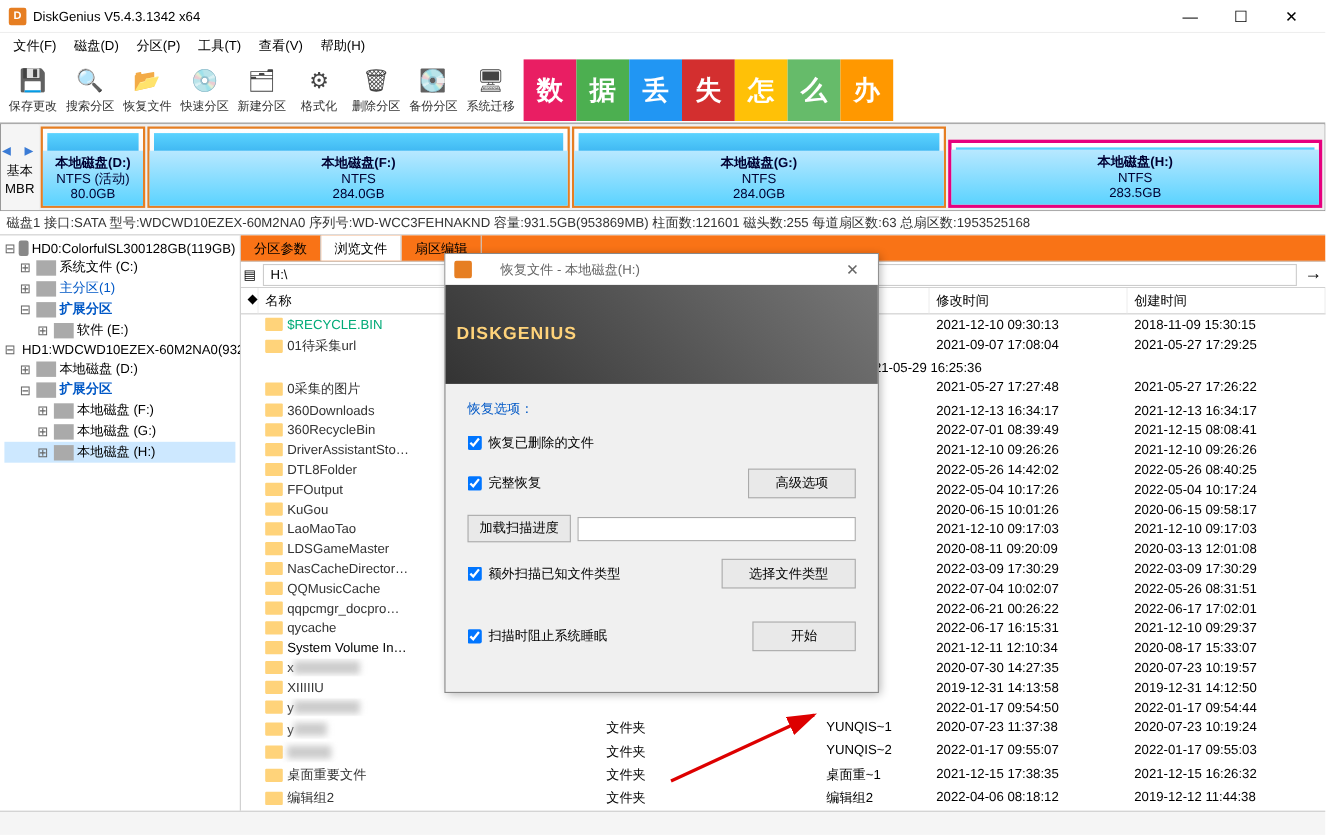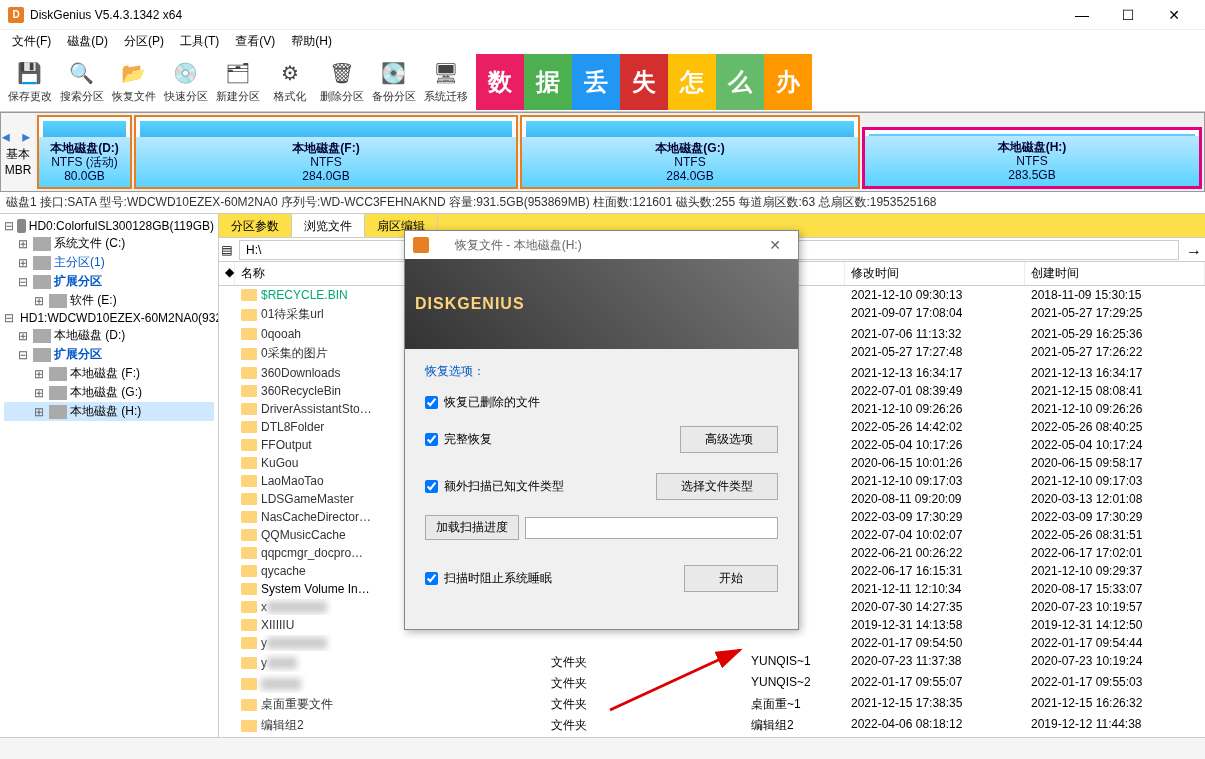--- a/index.html
+++ b/index.html
@@ -30,21 +30,21 @@
 .tree { width:280px; border-right:1px solid #ccc; overflow:auto; padding:4px; }
 .tree-item { display:flex; align-items:center; padding:1px 0; white-space:nowrap; }
 .tree-item .exp { width:14px; text-align:center; color:#666; }
 .tree-item .dicon { width:18px; height:14px; margin:0 3px; }
 .disk-ic { background:#888; border-radius:2px; }
 .part-ic { background:#aaa; height:10px; margin-top:2px; }
 .tree-item.sel { background:#cde8ff; }
 .tree-item.l1 { padding-left:12px; }
 .tree-item.l2 { padding-left:28px; }
 .content { flex:1; display:flex; flex-direction:column; }
-.tabs { height:24px; display:flex; border-bottom:1px solid #ccc; background:#fde047; }
+.tabs { height:24px; display:flex; border-bottom:1px solid #ccc; background:#f97316; }
 .tabs span { padding:4px 12px; border-right:1px solid #ccc; }
 .tabs span.active { background:#fff; }
 .pathbar { height:24px; display:flex; align-items:center; border-bottom:1px solid #ccc; }
 .pathbar .path { flex:1; padding:0 6px; border:1px solid #ccc; margin:2px 4px; height:20px; display:flex; align-items:center; }
 .pathbar .go { width:22px; text-align:center; font-size:16px; }
 .filegrid { flex:1; overflow:auto; position:relative; }
 .fg-head { display:flex; background:#fff; border-bottom:1px solid #ccc; position:sticky; top:0; }
 .fg-head div { padding:3px 6px; border-right:1px solid #eee; }
 .col-name{width:250px} .col-size{width:60px;text-align:right} .col-type{width:140px} .col-attr{width:60px} .col-short{width:100px} .col-mod{width:180px} .col-create{width:180px}
 .fg-row { display:flex; padding:1px 0; }
@@ -269,21 +269,20 @@
             <div class="col-name"><span class="folder-ic"></span>01待采集url</div>
             <div class="col-size"></div>
             <div class="col-type"></div>
             <div class="col-attr"></div>
             <div class="col-short"></div>
             <div class="col-mod">2021-09-07 17:08:04</div>
             <div class="col-create">2021-05-27 17:29:25</div>
           </div>
           <div class="fg-row">
             <div style="width:16px"></div>
-            <div class="col-name"><span class="folder-ic"></span>0qooah</div>
             <div class="col-size"></div>
             <div class="col-type"></div>
             <div class="col-attr"></div>
             <div class="col-short"></div>
             <div class="col-mod">2021-07-06 11:13:32</div>
             <div class="col-create">2021-05-29 16:25:36</div>
           </div>
           <div class="fg-row">
             <div style="width:16px"></div>
             <div class="col-name"><span class="folder-ic"></span>0采集的图片</div>
@@ -518,29 +517,29 @@
         <span>恢复已删除的文件</span>
       </label>
     <div class="dlg-row">
       <label style="flex:1">
           <input type="checkbox" checked="" style="">
           <span>完整恢复</span>
         </label>
       <span class="dlg-btn">高级选项</span>
     </div>
     <div class="dlg-row">
+      <span class="lbtn">加载扫描进度</span>
+      <span class="field"></span>
+    </div>
+    <div class="dlg-row">
       <label style="flex:1">
           <input type="checkbox" checked="" style="">
           <span>额外扫描已知文件类型</span>
         </label>
       <span class="dlg-btn">选择文件类型</span>
-    </div>
-    <div class="dlg-row">
-      <span class="lbtn">加载扫描进度</span>
-      <span class="field"></span>
     </div>
     <div class="dlg-bottom">
       <label>
           <input type="checkbox" checked="" style="">
           <span>扫描时阻止系统睡眠</span>
         </label>
       <span class="dlg-btn" style="padding:4px 34px">开始</span>
     </div>
   </div>
 </div>

